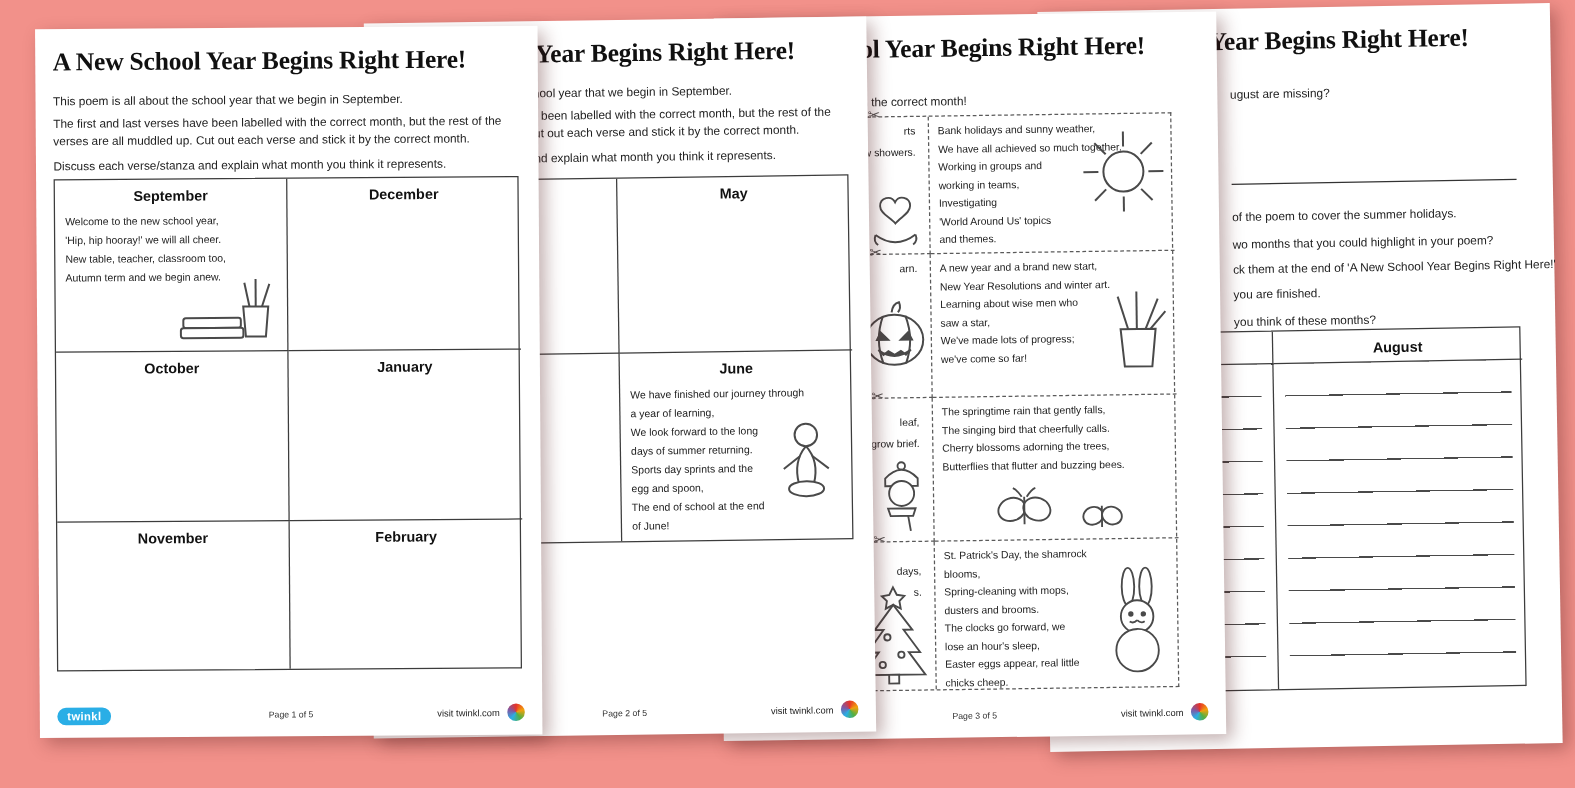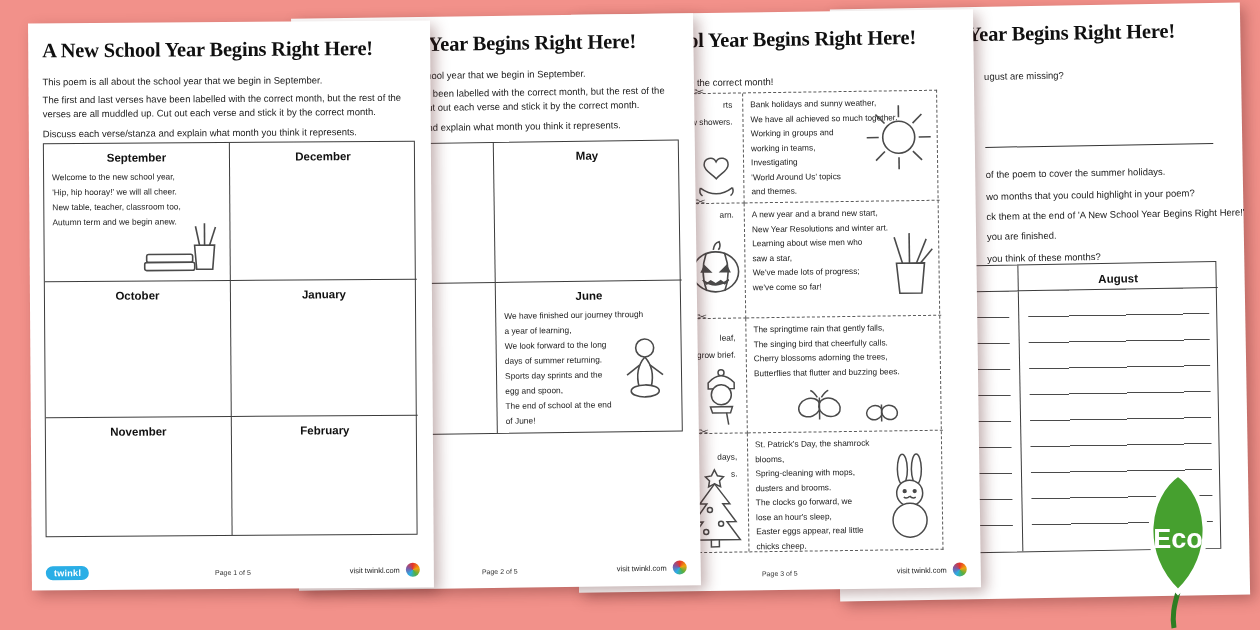--- a/index.html
+++ b/index.html
@@ -312,21 +312,14 @@
       <div class="cell bR bB"></div>
       <div class="cell bB">
         <div class="mh">August</div>
       </div>
       <div class="cell bR ruled"></div>
       <div class="cell ruled"></div>
     </div>
   </div>
 
 
-  <div class="ecoWrap">
-    <svg width="100" height="162" viewBox="0 0 100 162">
-      <path d="M50 124 C46 138 44 148 46 160" stroke="#2e7d22" stroke-width="5" fill="none"></path>
-      <path d="M50 6 C82 28 90 86 50 124 C10 86 18 28 50 6 Z" fill="#46a02f" stroke="#fff" stroke-width="5"></path>
-      <text x="50" y="80" text-anchor="middle" font-family="Liberation Sans, sans-serif" font-size="27" font-weight="700" fill="#fff">Eco</text>
-    </svg>
-  </div>
 
 </div>
 
 </body></html>

